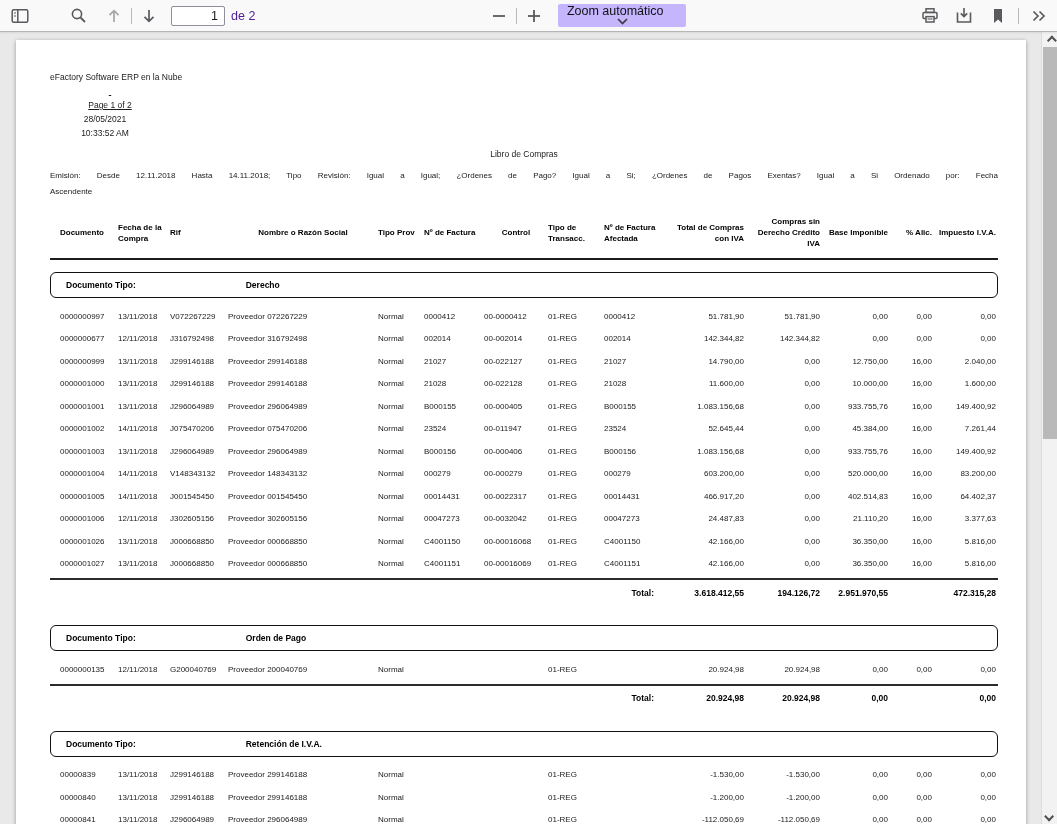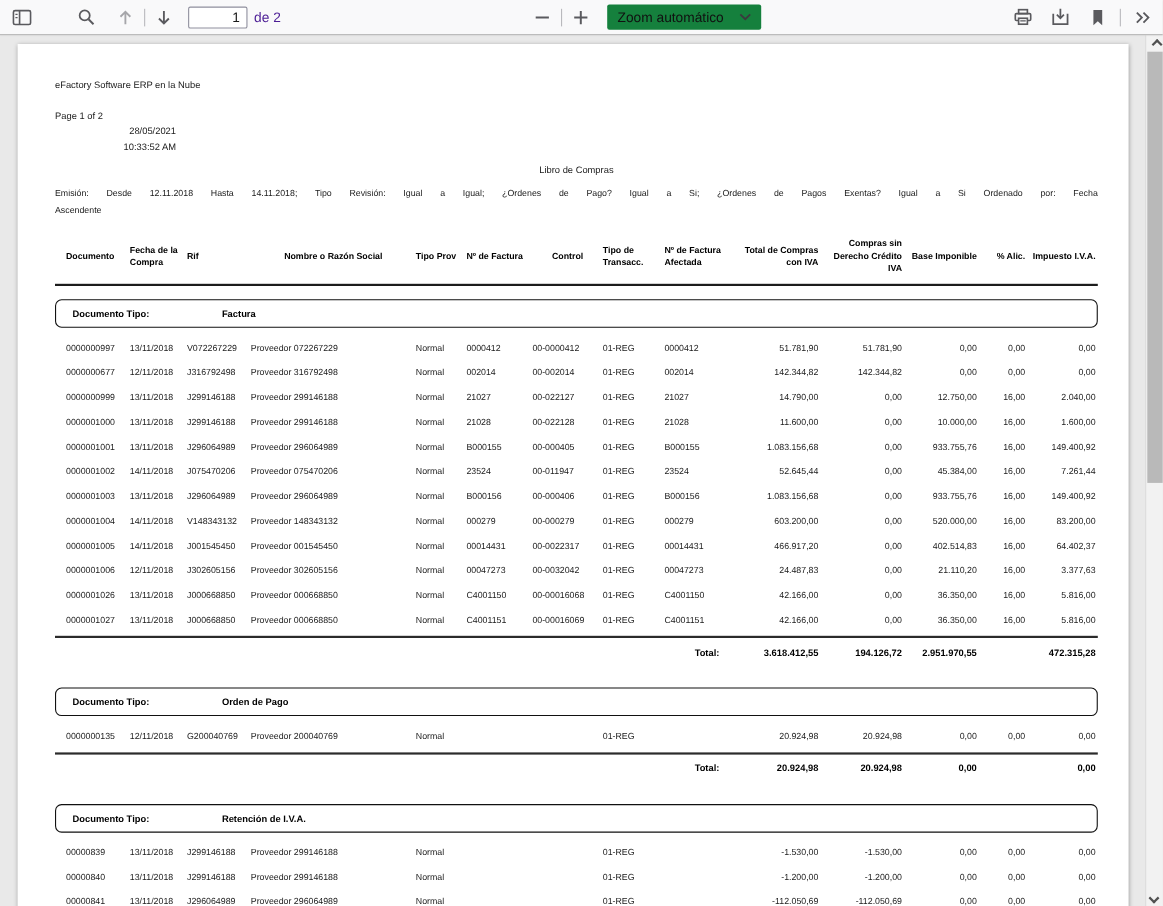--- a/index.html
+++ b/index.html
@@ -12,23 +12,23 @@
              display:flex; align-items:center; z-index:5;
              box-shadow:0 1px 2px rgba(0,0,0,.08); }
   .tb-btn { width:28px; height:26px; display:flex; align-items:center; justify-content:center;
             color:#5a5a5e; border-radius:2px; cursor:default; flex:0 0 auto; }
   .tb-btn.disabled { color:#a6a6aa; }
   .tb-sep { width:1px; height:16px; background:#b9b9bd; margin:0 3px; flex:0 0 auto; }
   .page-input { width:54px; height:20px; border:1px solid #8f8f9d; background:#fff;
                 text-align:right; padding-right:6px; font-size:12.5px; color:#1a1a1a;
                 margin:0 6px 0 8px; border-radius:2px; font-family:"Liberation Sans",sans-serif; }
   .page-count { font-size:12.5px; color:#4c1d95; }
-  .zoom-select { height:23px; background:#15803d; border-radius:2px; display:flex;
+  .zoom-select { height:23px; background:#c4b5fd; border-radius:2px; display:flex;
                  align-items:center; padding:0 9px; font-size:12.5px; color:#111;
-                 margin-left:10px; cursor:default; }
+                 margin-left:10px; cursor:default;flex-direction:column; }
   .zoom-select .zs-label { margin-right:14px; }
   .spacer { flex:1 1 auto; }
 
   
   .viewer { position:absolute; left:0; top:32px; width:1041px; height:792px;
             background:#e9e9e9; }
   .pdf-page { position:absolute; left:16px; top:8px; width:1010px; height:900px;
               background:#fff; box-shadow:0 1px 4px rgba(0,0,0,.35);
               padding:30px 28px 0 34px; color:#1a1a1a; }
 
@@ -40,22 +40,22 @@
   .sb-up { top:0; } .sb-down { bottom:0; }
   .chev { width:7px; height:7px; border:solid currentColor; border-width:2px 2px 0 0; }
   .chev.up { transform:rotate(-45deg) translate(1px,1px); }
   .chev.down { transform:rotate(135deg) translate(1px,1px); }
   .sb-thumb { position:absolute; left:1px; top:15px; width:14px; height:392px;
               background:#b9b9b9; }
 
   
   .rep-head { display:flex; font-size:8.5px; line-height:14px;flex-direction:column; }
   .rep-head .left { flex:1; }
-  .rep-head .mid { width:120px; text-align:left; }
-  .rep-head .right { width:110px; text-align:right; }
+  .rep-head .mid { width:120px; text-align:center;text-decoration:underline; }
+  .rep-head .right { width:110px; text-align:center; }
   .rep-title { text-align:center; font-size:8.5px; margin-top:9px; }
   .filters { margin-top:9px; font-size:8px; line-height:16px; }
   .filters .l1 { text-align:justify; text-align-last:justify; }
 
   
   .grid-row, .ghead {
     display:grid; padding-left:10px;
     grid-template-columns:58px 52px 58px 150px 46px 60px 64px 56px 62px 80px 76px 68px 44px 64px;
     font-size:8px;
   }
@@ -66,21 +66,21 @@
   .grid-row { height:22.5px; align-items:center; }
   .grid-row .cell:nth-child(n+10) { text-align:right; padding-right:2px; }
   .grid-row.total-row { font-weight:bold; font-size:8.5px; height:25px; color:#000; }
   .grid-row.total-row .cell:nth-child(9) { text-align:right; padding-right:12px; }
   .total-divider { border-top:2.5px solid #2b2b2b; margin-top:3px; }
   .rows { margin-top:7px; }
 
   
   .group { margin-top:9px; }
   .group-box { border:1.6px solid #111; border-radius:6px; height:26px; margin-top:12px;
-               display:flex; align-items:center; font-size:8.5px; font-weight:bold; color:#000; }
+               display:flex; align-items:center; font-size:8.5px; font-weight:bold; color:#000;gap:44px; }
   .gb-label { margin-left:15px; }
   .gb-value { margin-left:66px; }
   .group + .group .group-box { margin-top:20px; }
 
   
   .rep-footer { margin-top:18px; }
   .rep-footer .rule { width:512px; border-top:1.5px solid #333; }
   .rep-footer .txt { font-size:8.5px; margin-top:4px; display:flex; }
   .rep-footer .url { width:133px; }
   svg { display:block; }
@@ -205,21 +205,21 @@
       <div class="hcell">Compras sin Derecho Crédito IVA</div>
       <div class="hcell">Base Imponible</div>
       <div class="hcell">% Alic.</div>
       <div class="hcell">Impuesto I.V.A.</div>
     </div>
 
     <div id="groups">
   <section class="group">
     <div class="group-box">
       <span class="gb-label">Documento Tipo:</span>
-      <span class="gb-value">Factura</span>
+      <span class="gb-value">Derecho</span>
     </div>
     <div class="rows">
             <div class="grid-row">
               <div class="cell">0000000997</div>
               <div class="cell">13/11/2018</div>
               <div class="cell">V072267229</div>
               <div class="cell">Proveedor 072267229</div>
               <div class="cell">Normal</div>
               <div class="cell">0000412</div>
               <div class="cell">00-0000412</div>

